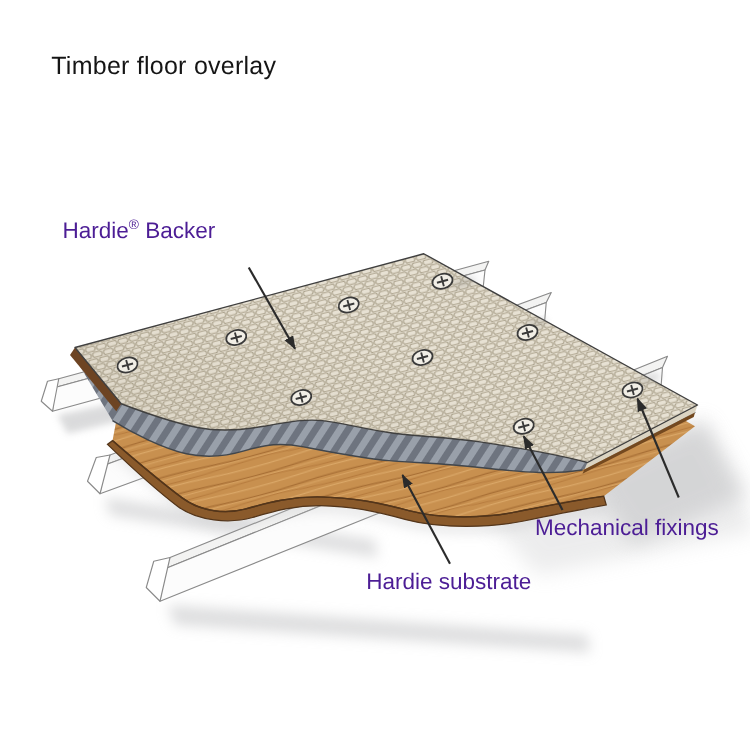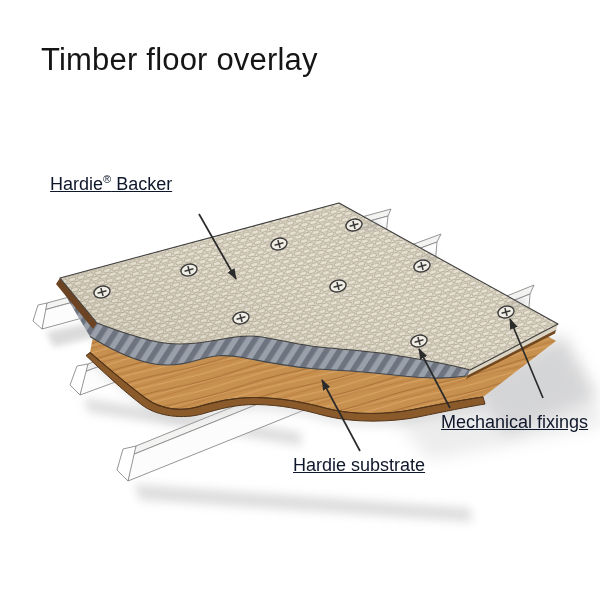--- a/index.html
+++ b/index.html
@@ -1,24 +1,24 @@
 <!DOCTYPE html>
 <html><head>
 <meta charset="utf-8">
 <style>
   html,body{margin:0;padding:0;}
   body{width:600px;height:600px;background:#ffffff;position:relative;overflow:hidden;
        font-family:"Liberation Sans",sans-serif;}
   .stage{position:absolute;left:0;top:0;width:600px;height:600px;}
-  .title{position:absolute;left:41px;top:42px;font-size:31px;font-weight:500;
+  .title{position:absolute;left:41px;top:42px;font-size:20px;font-weight:500;
          color:#151515;letter-spacing:.2px;white-space:nowrap;}
-  .lbl{position:absolute;font-size:18px;line-height:25px;color:#0f172a;white-space:nowrap;text-decoration:underline;}
+  .lbl{position:absolute;font-size:18px;line-height:25px;color:#4c1d95;white-space:nowrap;}
   .lbl sup{font-size:11px;line-height:0;}
   #lbl-backerboard{left:50px;top:172px;}
-  #lbl-fixings{left:441px;top:410px;}
+  #lbl-fixings{left:428px;top:410px;}
   #lbl-substrate{left:293px;top:453px;}
   svg{display:block;}
 </style>
 </head>
 <body>
 
 <svg class="stage" viewBox="0 0 600 600">
   <defs>
     <pattern id="mesh" width="9" height="10.4" patternUnits="userSpaceOnUse" patternTransform="rotate(-14.5)">
       <rect width="9" height="10.4" fill="#e7e1d3"></rect>

